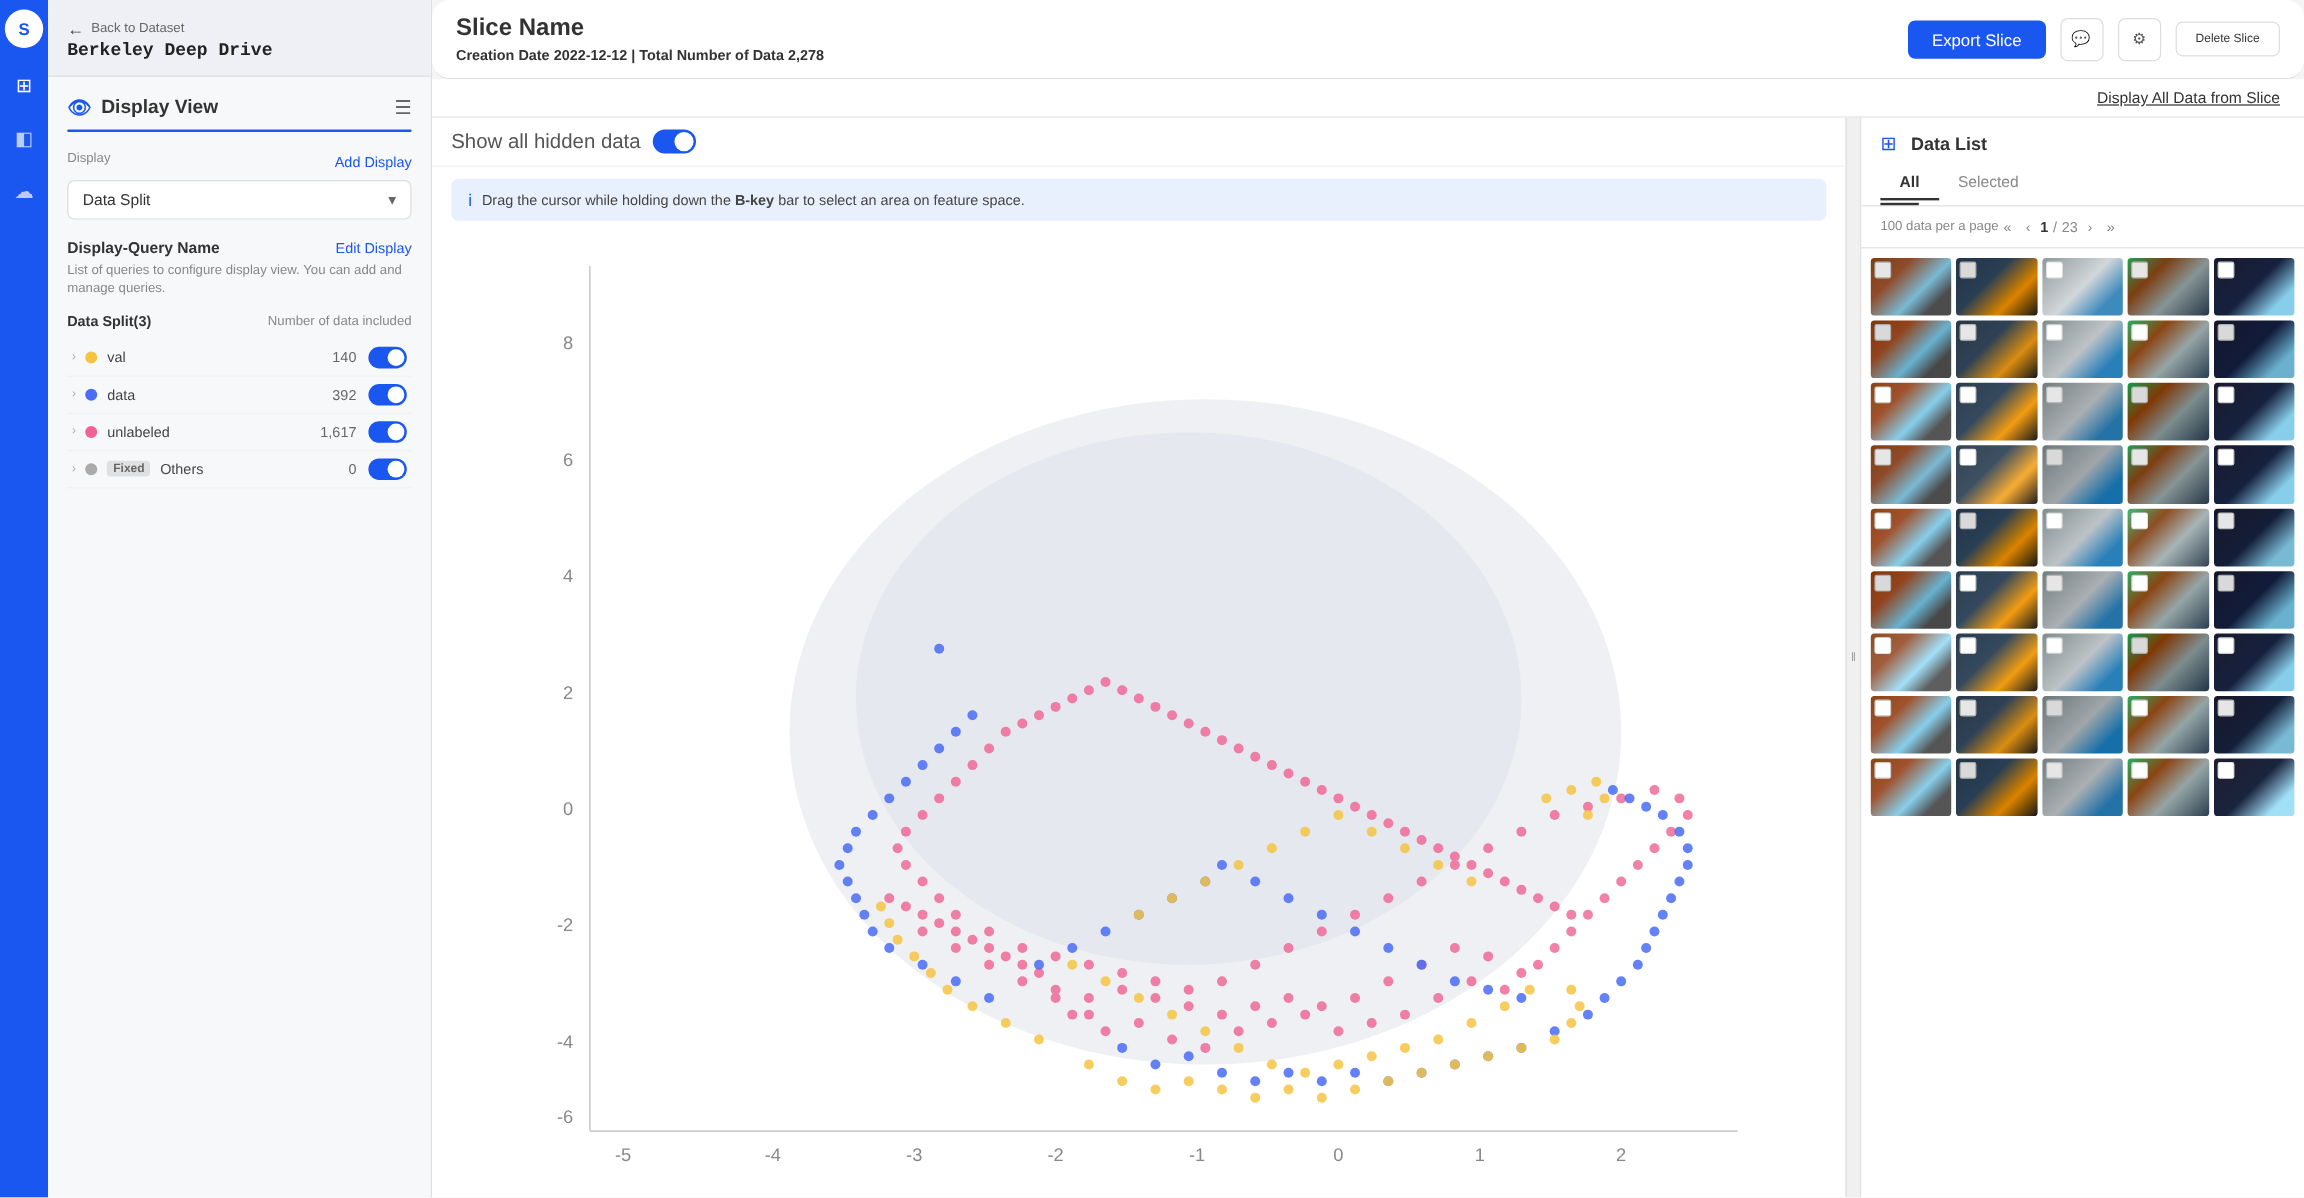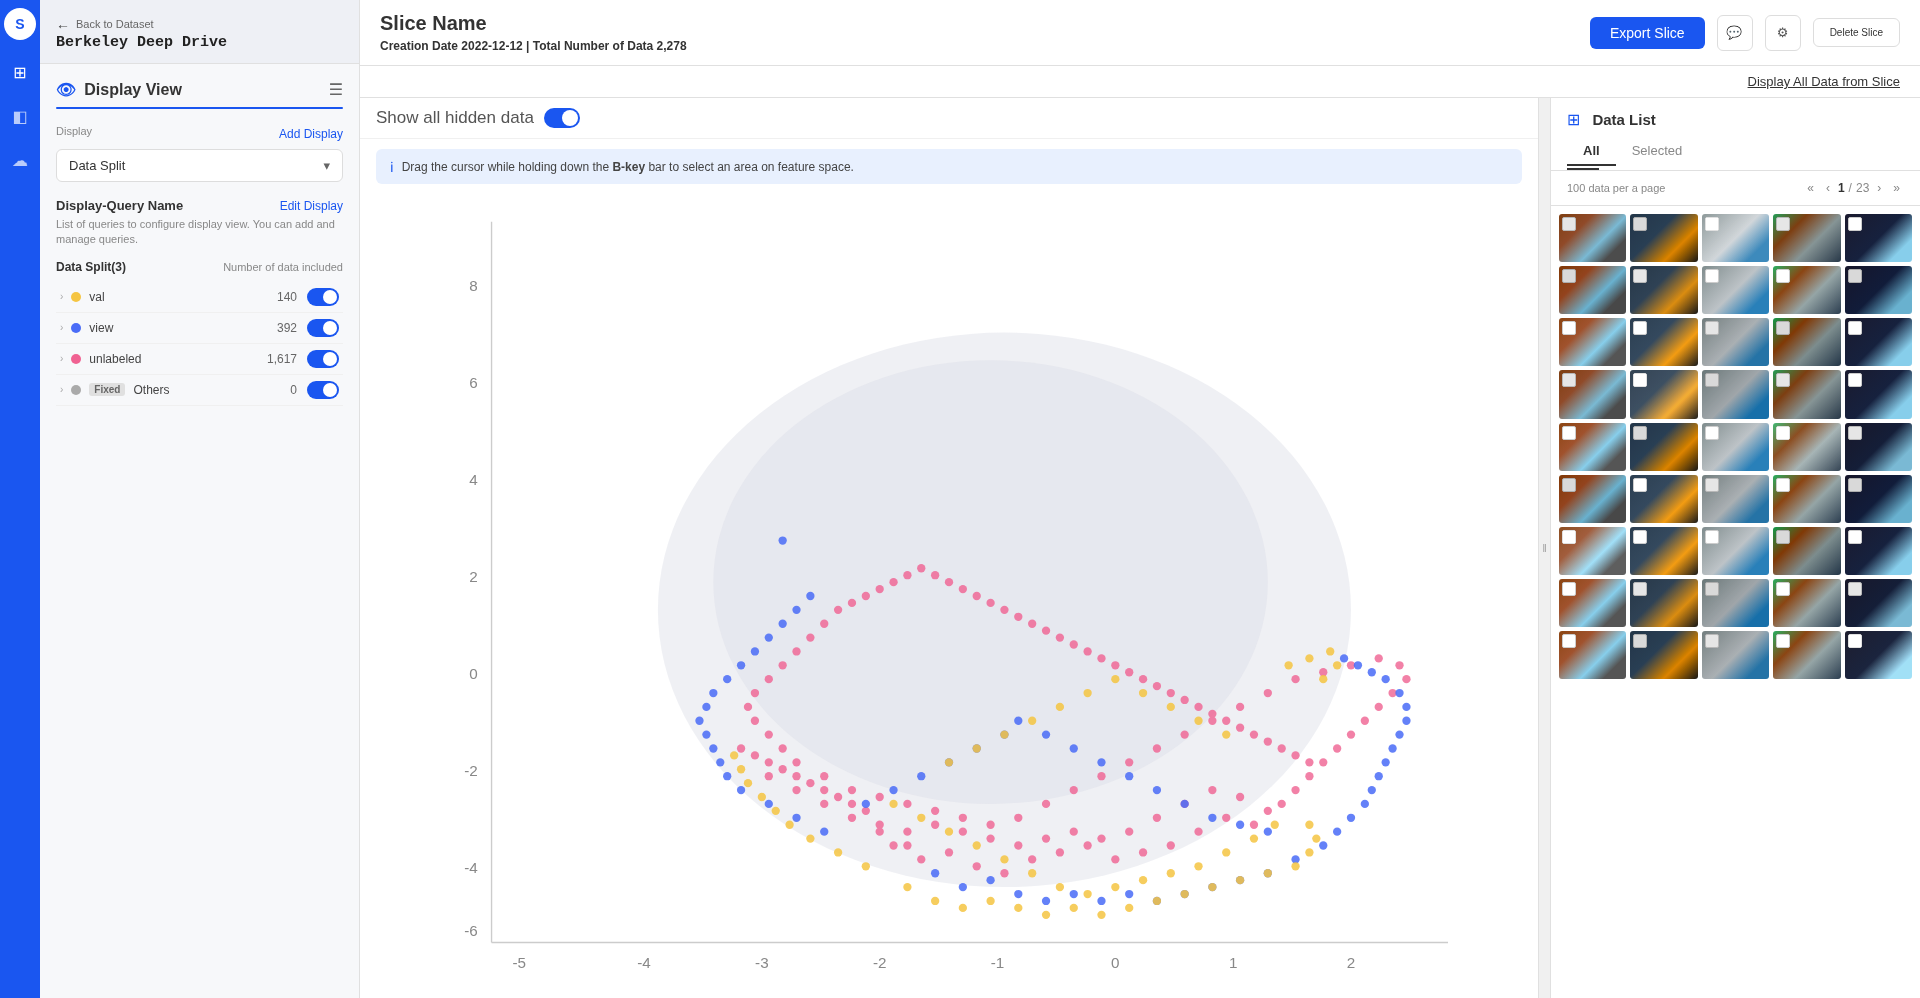--- a/index.html
+++ b/index.html
@@ -129,20 +129,21 @@
     }
 
     
     .top-header {
       background: white;
       border-bottom: 1px solid #e0e0e0;
       padding: 12px 20px;
       display: flex;
       align-items: center;
       justify-content: space-between;
+      border-radius: 15px;
     }
     .slice-info h1 { font-size: 20px; font-weight: 700; }
     .slice-meta { font-size: 12px; color: #888; margin-top: 4px; }
     .slice-meta span { font-weight: 600; color: #333; }
     .header-actions { display: flex; align-items: center; gap: 12px; }
     .export-btn {
       background: #1a56f0; color: white; border: none;
       padding: 8px 20px; border-radius: 6px; font-size: 14px;
       cursor: pointer; font-weight: 500;
     }
@@ -235,21 +236,21 @@
     .data-list-icon { color: #1a56f0; font-size: 16px; }
     .data-list-title { font-size: 15px; font-weight: 600; }
     .tab-bar { display: flex; gap: 0; }
     .tab {
       padding: 6px 16px; font-size: 13px; cursor: pointer;
       border-bottom: 2px solid transparent; color: #888;
     }
     .tab.active { color: #333; font-weight: 600; border-bottom: 2px solid #333; }
 
     .data-list-controls {
-      display: flex; align-items: center; justify-content: space-between;
+      display: flex; align-items: center; justify-content: flex-start;
       padding: 8px 16px;
       border-bottom: 1px solid #e0e0e0;
     }
     .per-page { font-size: 11px; color: #888; }
     .pagination { display: flex; align-items: center; gap: 4px; font-size: 12px; }
     .page-nav { color: #888; cursor: pointer; padding: 2px 4px; }
     .page-num { font-weight: 600; color: #333; }
     .page-total { color: #888; }
 
     .image-grid {
@@ -358,21 +359,21 @@
       <div class="split-item-right">
         <span class="split-count">140</span>
         <div class="toggle"></div>
       </div>
     </div>
 
     <div class="split-item">
       <div class="split-item-left">
         <span class="split-item-chevron">›</span>
         <div class="dot dot-blue"></div>
-        <span class="split-item-name">view</span>
+        <span class="split-item-name">data</span>
       </div>
       <div class="split-item-right">
         <span class="split-count">392</span>
         <div class="toggle"></div>
       </div>
     </div>
 
     <div class="split-item">
       <div class="split-item-left">
         <span class="split-item-chevron">›</span>

